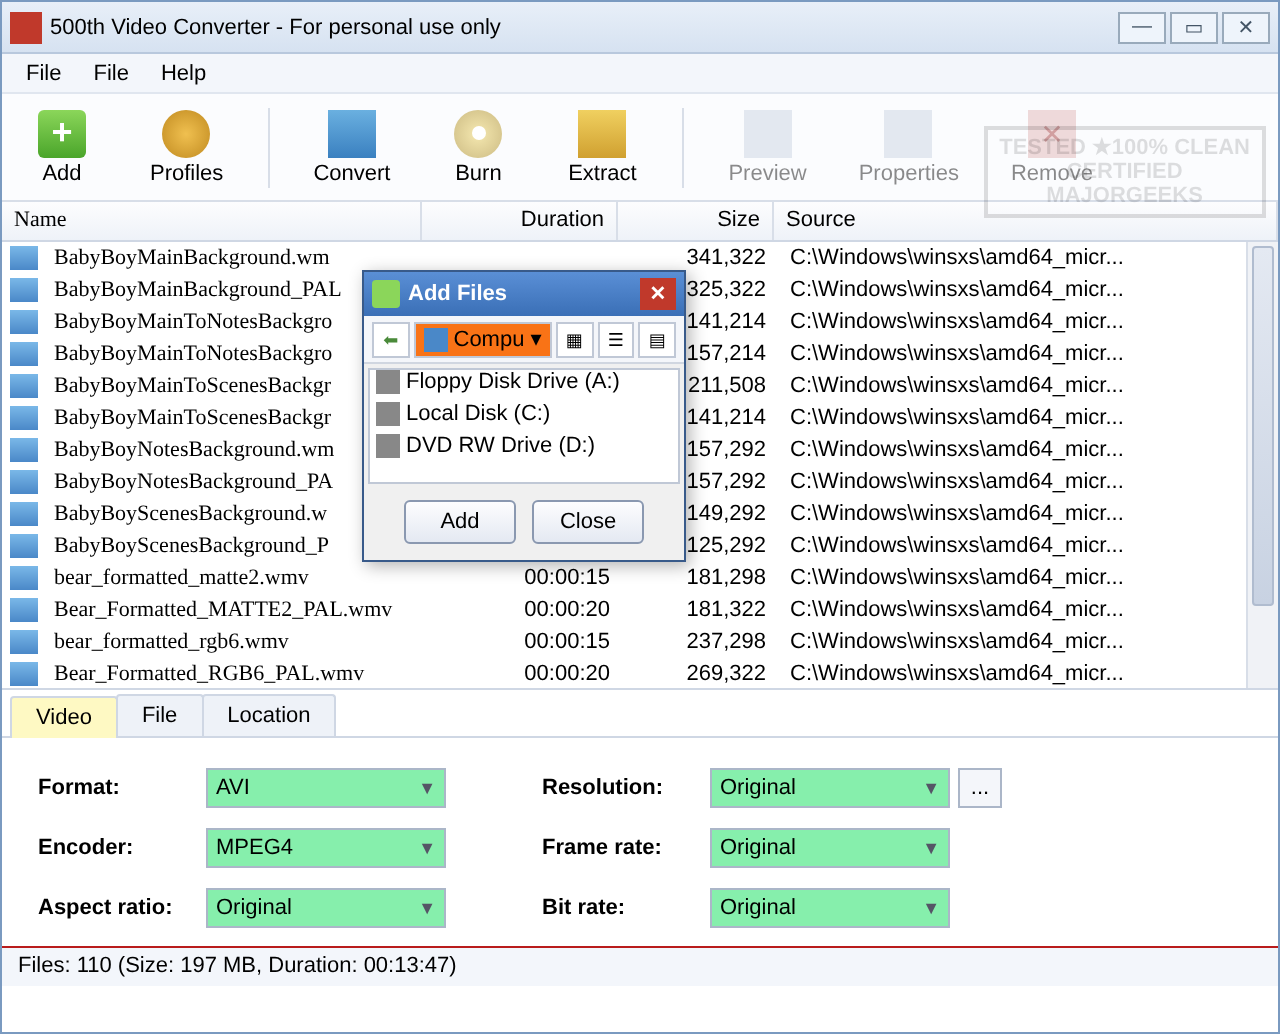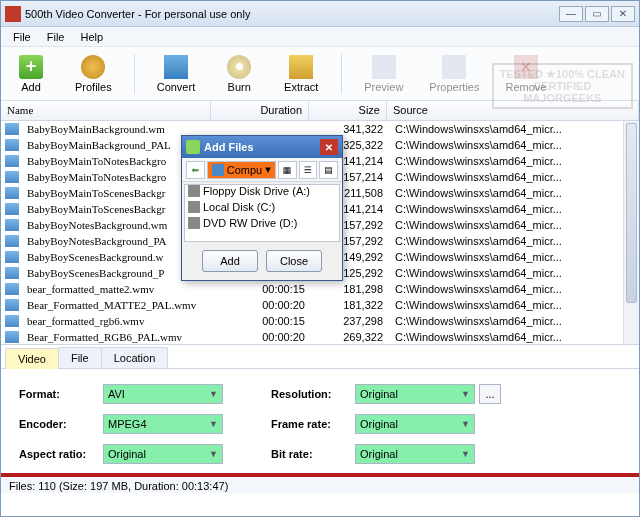--- a/index.html
+++ b/index.html
@@ -36,21 +36,21 @@
 .scrollbar { position:absolute; right:0; top:0; bottom:0; width:16px; background:#f0f2f6; border-left:1px solid #d8dee8;}
 .scrollbar .thumb{ position:absolute; left:2px; right:2px; top:2px; height:180px; background:linear-gradient(#e4e9f2,#c8d2e2); border:1px solid #b0bccf; border-radius:2px;}
 .tabs { height: 22px; display:flex; align-items:flex-end; padding-left:4px; gap:0; border-bottom:1px solid #cfd7e4; margin-top:2px;}
 .tab { padding:4px 12px; border:1px solid #cfd7e4; border-bottom:none; background:#eef2f8; cursor:pointer; margin-right:-1px; border-radius:2px 2px 0 0;}
 .tab.active{ background:#fef9c3; position:relative; top:1px;}
 .panel { padding:12px 18px; height: 104px; background:#fff; display:grid; grid-template-columns: 80px 120px 40px 80px 120px 30px; grid-auto-rows: 26px; align-items:center; gap: 4px 4px;}
 .panel label{ font-weight:bold; }
 .combo { display:flex; align-items:center; border:1px solid #abb6c8; height:20px; background:#86efac; padding:0 4px; justify-content:space-between; cursor:pointer;}
 .combo .arrow{ font-size:9px; color:#556;}
 .extbtn{ width:22px; height:20px; border:1px solid #abb6c8; background:#f4f6fa; display:flex; align-items:center; justify-content:center; cursor:pointer;}
-.status { height:20px; background:#f3f6fb; border-top:4px solid #b91c1c; padding:3px 8px;}
+.status { height:20px; background:#f3f6fb; border-top:1px solid #b91c1c; padding:3px 8px;}
 
 .dialog{ position:absolute; left:180px; top:134px; width:162px; background:#f0f0f0; border:1px solid #385a8a; box-shadow:2px 2px 8px rgba(0,0,0,.3);}
 .dlg-title{ height:22px; background:linear-gradient(#5a8fd6,#3a6fb6); color:#fff; display:flex; align-items:center; padding:0 4px; font-weight:bold;}
 .dlg-title .ico{ width:14px; height:14px; background:#8bd65a; margin-right:4px; border-radius:2px;}
 .dlg-title .close{ width:18px; height:16px; background:#c0392b; color:#fff; display:flex; align-items:center; justify-content:center; cursor:pointer; margin-left:auto; font-size:10px;}
 .dlg-tb{ height:24px; background:#f4f6fa; border-bottom:1px solid #d0d6e0; display:flex; align-items:center; padding:0 4px; gap:2px;}
 .dlg-tb .btn{ width:20px; height:18px; border:1px solid #c0c8d6; background:#fff; cursor:pointer; display:flex; align-items:center; justify-content:center; font-size:9px;}
 .dlg-tb .loc{ flex:1; height:18px; border:1px solid #c0c8d6; background:#f97316; display:flex; align-items:center; padding:0 4px; gap:3px; cursor:pointer;}
 .dlg-tb .loc .cico{ width:12px; height:12px; background:#4a88c8;}
 .dlg-list{ height:58px; background:#fff; border:1px solid #c0c8d6; margin:2px; overflow:hidden;}

